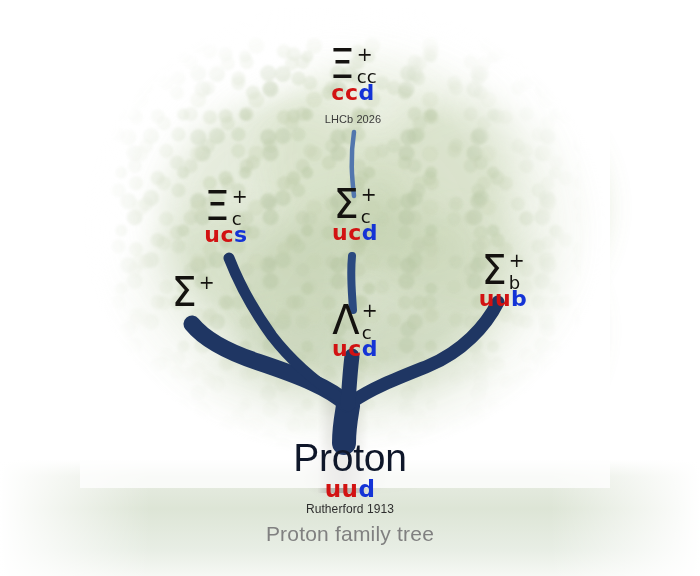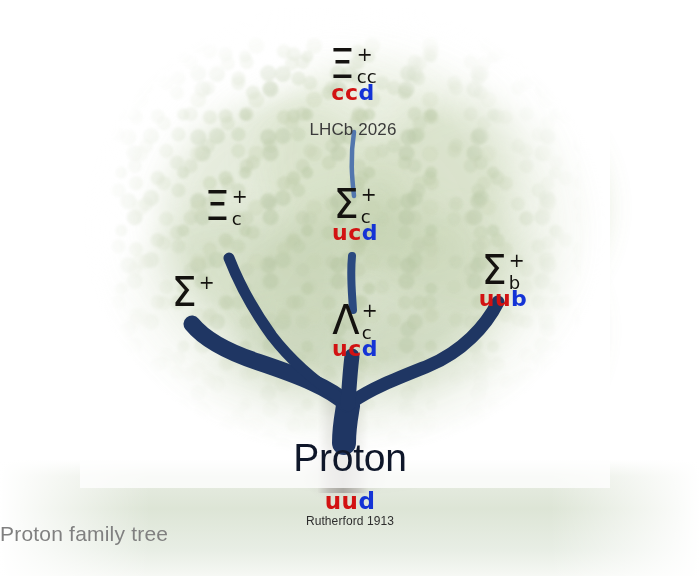--- a/index.html
+++ b/index.html
@@ -163,51 +163,52 @@
     font-size: 22px;
     font-weight: 600;
     letter-spacing: 0.5px;
     margin-top: -2px;
   }
   .q-red  { color: #d21212; }
   .q-blue { color: #1433d6; }
 
   .cite {
     font-family: "Liberation Sans", sans-serif;
-    font-size: 17px;
+    font-size: 11px;
     color: #3b3b3b;
-    margin-top: 17px;
+    margin-top: 10px;
     letter-spacing: 0.1px;
   }
 
   
   .proton-name {
     font-family: "Liberation Sans", sans-serif;
     font-size: 39px;
     font-weight: 400;
     color: #0f172a;
     line-height: 1;
     letter-spacing: -0.2px;
   }
   .proton-quarks {
     font-size: 23px;
-    margin-top: 13px;
+    margin-top: 1px;
   }
   .proton-cite {
     font-size: 12px;
     color: #2e2e2e;
     margin-top: 2px;
   }
 
   
   .caption {
     position: absolute;
     left: 0;
     right: 0;
     top: 522px;
+    text-align: center;
     font-family: "Liberation Sans", sans-serif;
     font-size: 21px;
     color: #808080;
     letter-spacing: 0.2px;
   }
 </style>
 </head>
 <body>
 
 <div id="stage">
@@ -257,20 +258,21 @@
       <span class="glyph">Ξ</span><span class="scripts"><span class="sup">+</span><span class="sub">cc</span></span>
     </div>
     <div class="quarks"><span class="q-red">c</span><span class="q-red">c</span><span class="q-blue">d</span></div>
     <div class="cite">LHCb 2026</div>
   </div>
 
   <div class="node" style="left:163px; top:186px; width:126px;">
     <div class="sym">
       <span class="glyph">Ξ</span><span class="scripts"><span class="sup">+</span><span class="sub">c</span></span>
     </div>
+    <div class="quarks"><span class="q-red">u</span><span class="q-red">c</span><span class="q-blue">s</span></div>
   </div>
 
   <div class="node" style="left:292px; top:184px; width:126px;">
     <div class="sym">
       <span class="glyph">Σ</span><span class="scripts"><span class="sup">+</span><span class="sub">c</span></span>
     </div>
     <div class="quarks"><span class="q-red">u</span><span class="q-red">c</span><span class="q-blue">d</span></div>
   </div>
 
   <div class="node" style="left:130px; top:272px; width:126px;">

